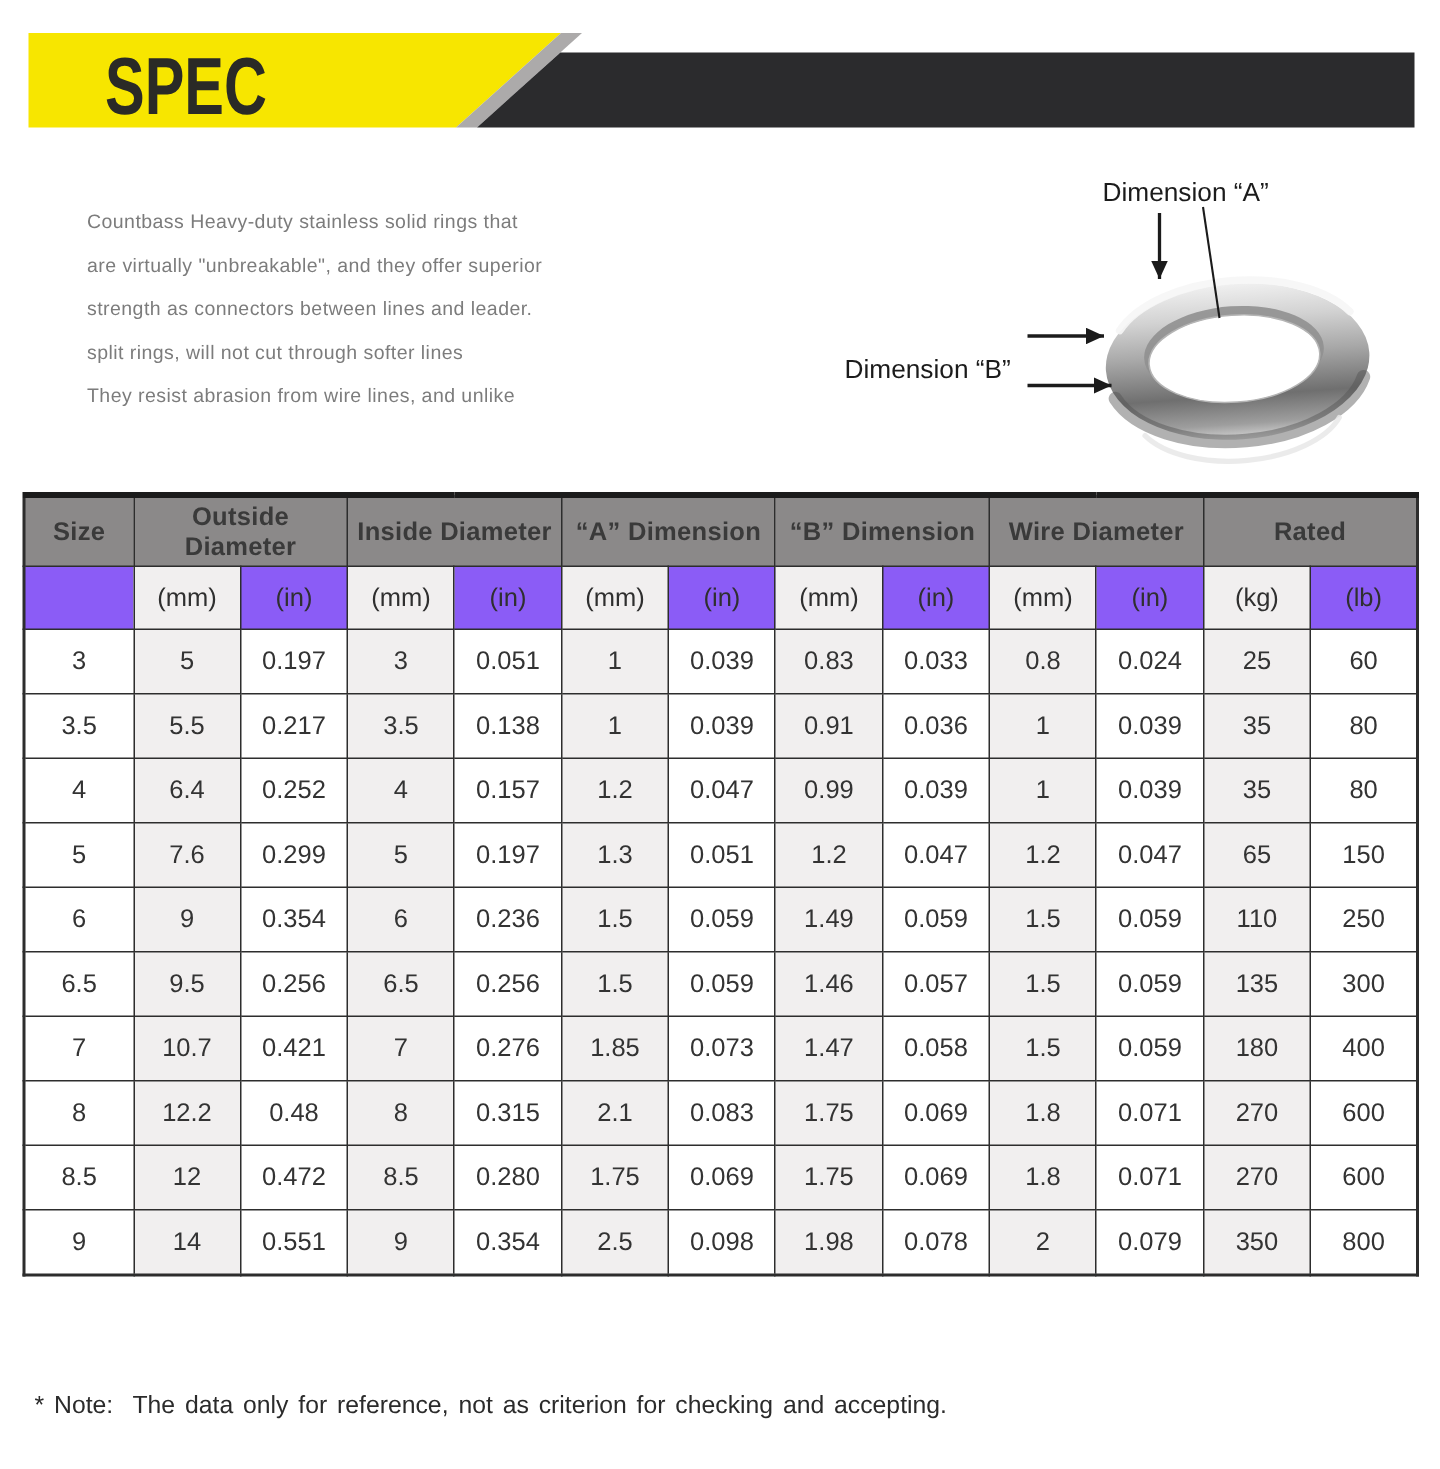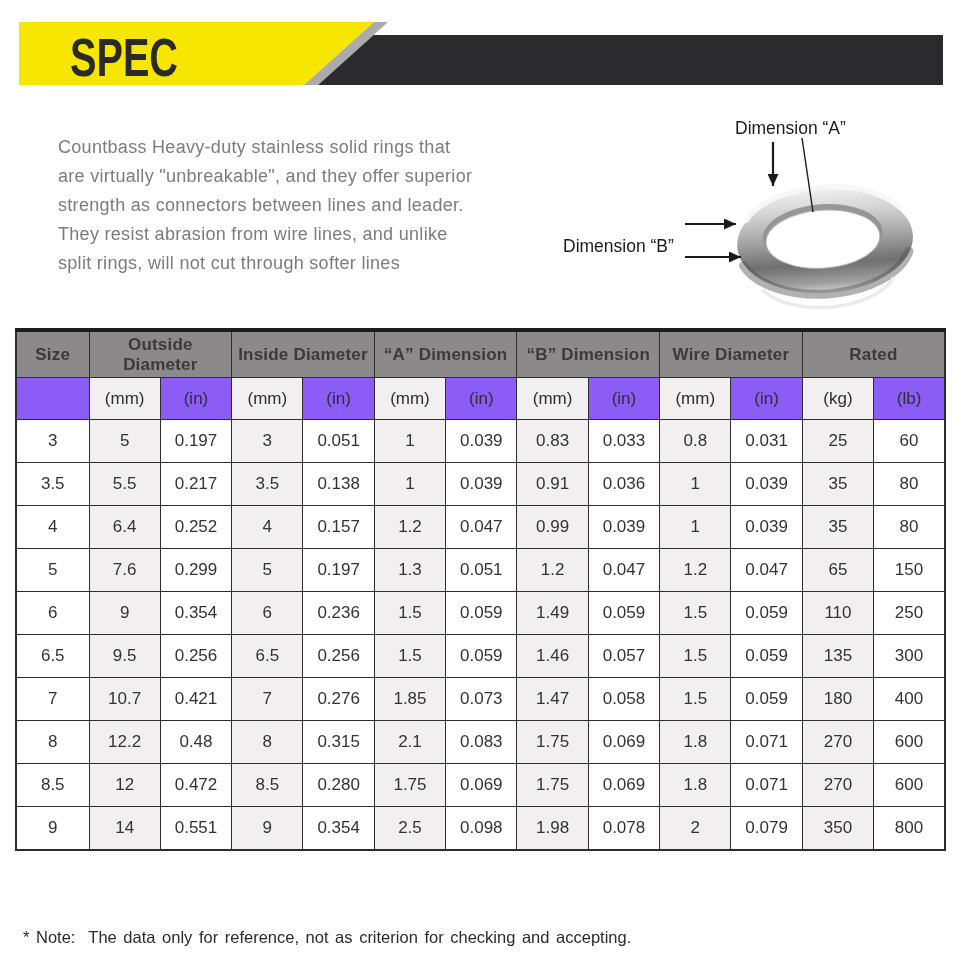--- a/index.html
+++ b/index.html
@@ -3,21 +3,21 @@
 <meta charset="utf-8">
 <style>
   html,body { margin:0; padding:0; background:#ffffff; }
   .page {
     position:relative; width:960px; height:979px; background:#ffffff;
     font-family:"Liberation Sans", sans-serif; overflow:hidden;
   }
   .banner-svg { position:absolute; left:0; top:0; display:block; }
   .desc {
     position:absolute; left:58px; top:133px; color:#7C7C7C;
-    font-size:18px; line-height:29px; letter-spacing:0.3px;
+    font-size:13px; line-height:29px; letter-spacing:0.3px;
   }
   .desc div { white-space:nowrap; }
   .diagram-svg { position:absolute; left:530px; top:100px; display:block; }
 
   table.spec {
     position:absolute; left:15px; top:328px; width:931px;
     border-collapse:collapse; table-layout:fixed; text-align:center;
     color:#333333; font-size:17px;
     border:2px solid #2D2D2D; border-top:4px solid #1C1C1C;
   }
@@ -44,22 +44,22 @@
     <polygon points="19,22 374,22 304,85 19,85" fill="#F7E600"></polygon>
     <polygon points="374,22 388,22 318,85 304,85" fill="#ACAAAA"></polygon>
     <polygon points="373.6,35 943,35 943,85 318,85" fill="#2B2B2D"></polygon>
     <text x="70" y="76" font-size="54" font-weight="bold" fill="#2A2A26" textLength="108" lengthAdjust="spacingAndGlyphs" font-family="Liberation Sans, sans-serif">SPEC</text>
   </svg>
 
   <div class="desc">
     <div>Countbass Heavy-duty stainless solid rings that</div>
     <div>are virtually "unbreakable", and they offer superior</div>
     <div>strength as connectors between lines and leader.</div>
+    <div>split rings, will not cut through softer lines</div>
     <div>They resist abrasion from wire lines, and unlike</div>
-    <div>split rings, will not cut through softer lines</div>
   </div>
 
   <svg class="diagram-svg" width="430" height="220" viewBox="0 0 430 220">
     <defs>
       <linearGradient id="mOuter" x1="0" y1="0" x2="0" y2="1">
         <stop offset="0" stop-color="#F0F0F0"></stop>
         <stop offset="0.22" stop-color="#D2D2D2"></stop>
         <stop offset="0.45" stop-color="#A8A8A8"></stop>
         <stop offset="0.72" stop-color="#6F6F6F"></stop>
         <stop offset="0.9" stop-color="#9E9E9E"></stop>
@@ -135,21 +135,21 @@
           <td>3</td>
           <td class="shade">5</td>
           <td>0.197</td>
           <td class="shade">3</td>
           <td>0.051</td>
           <td class="shade">1</td>
           <td>0.039</td>
           <td class="shade">0.83</td>
           <td>0.033</td>
           <td class="shade">0.8</td>
-          <td>0.031</td>
+          <td>0.024</td>
           <td class="shade">25</td>
           <td>60</td>
         </tr>
         <tr>
           <td>3.5</td>
           <td class="shade">5.5</td>
           <td>0.217</td>
           <td class="shade">3.5</td>
           <td>0.138</td>
           <td class="shade">1</td>

